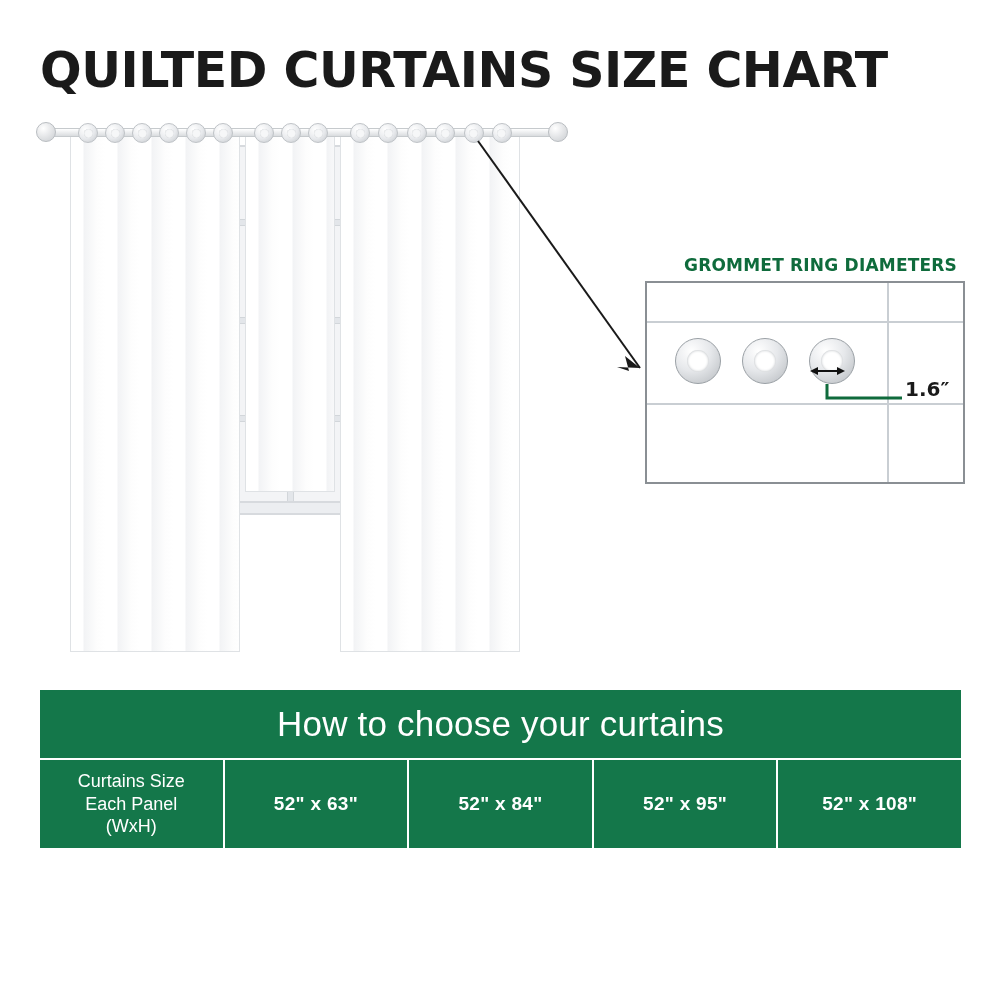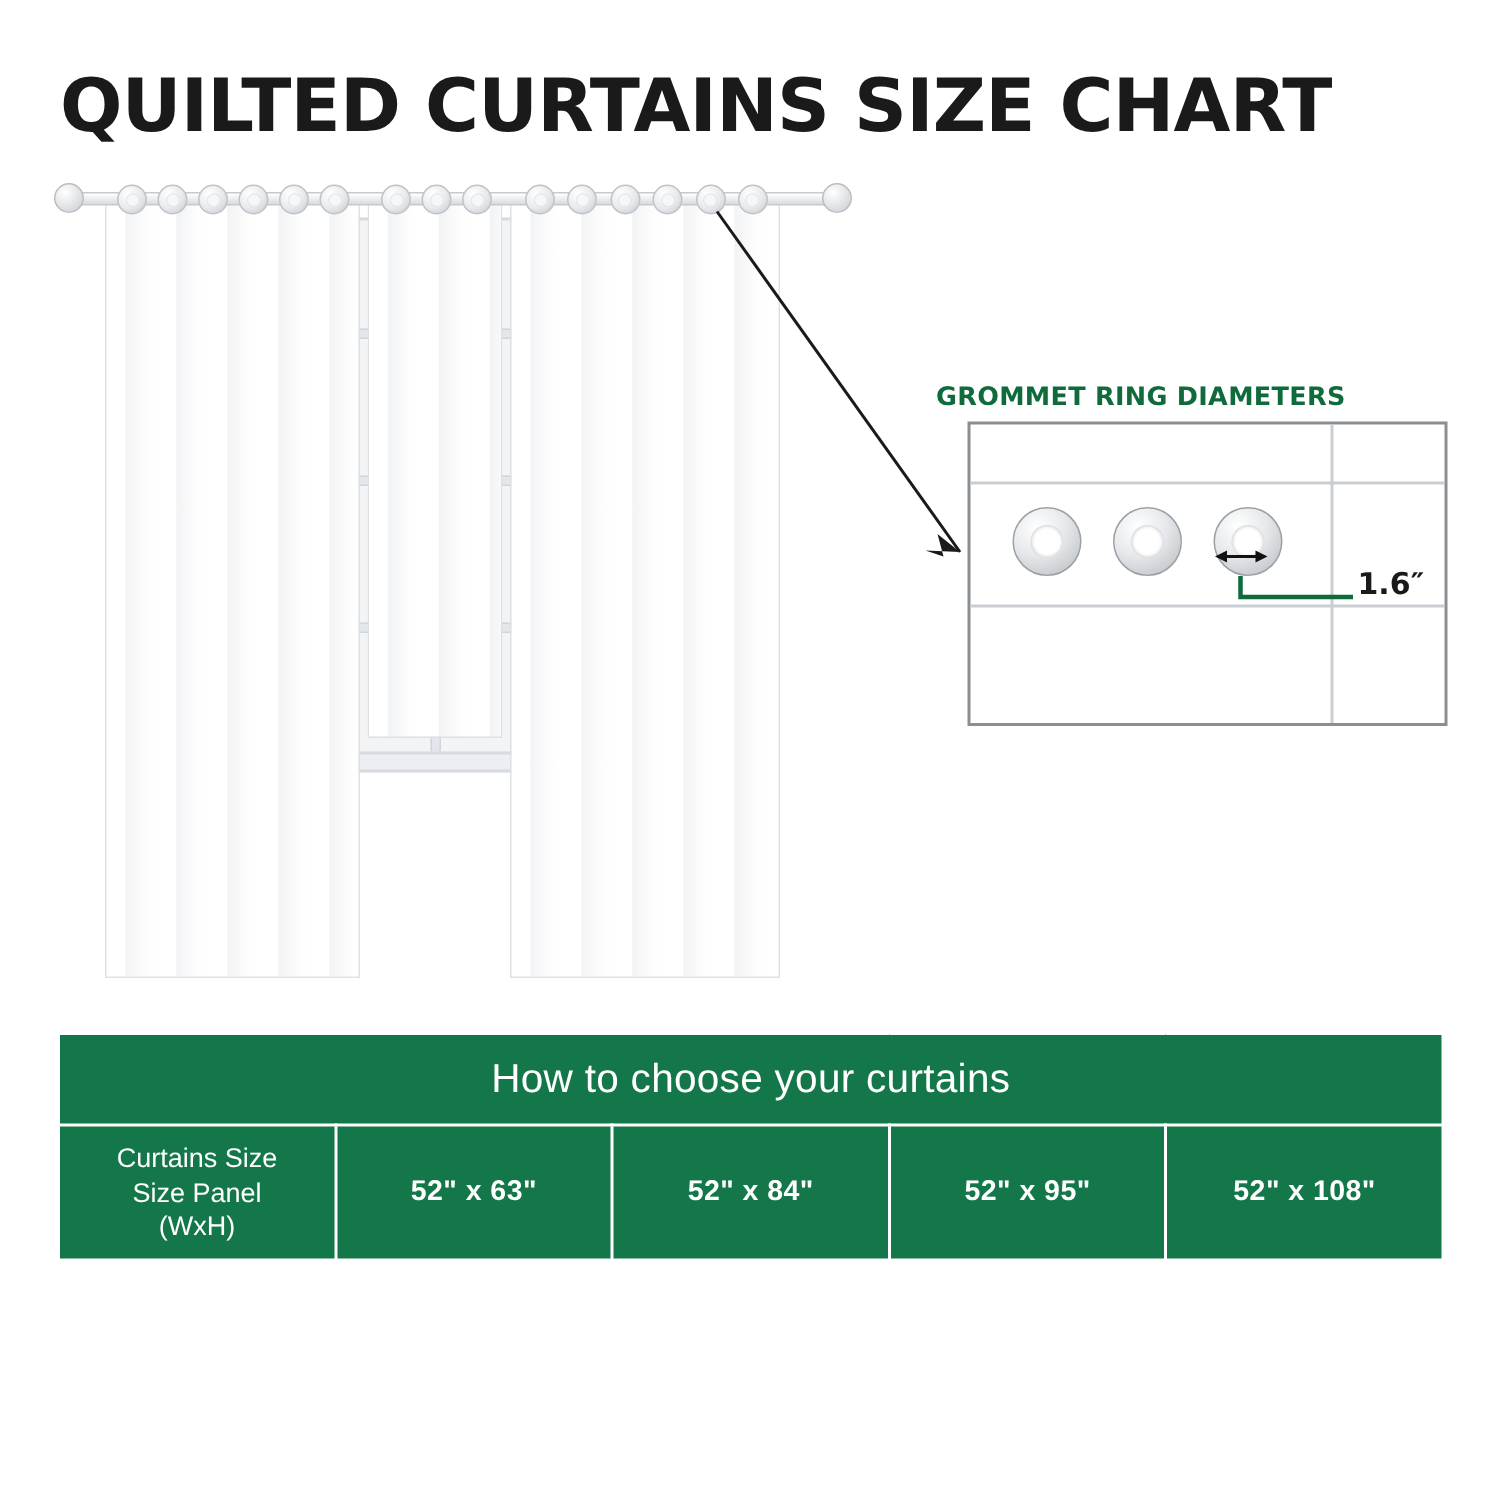--- a/index.html
+++ b/index.html
@@ -155,21 +155,21 @@
     height: 9px;
     margin: 4.5px auto;
     border-radius: 50%;
     background: #f6f7f8;
     box-shadow: inset 0 0 1px #b9bdc1;
   }
 
   
   .callout-title {
     position: absolute;
-    left: 624px;
+    left: 684px;
     top: 255px;
     font-size: 17px;
     font-weight: bold;
     color: #0f6b3c;
     letter-spacing: 0.2px;
     font-family: "DejaVu Sans", sans-serif;
     white-space: nowrap;
     text-align: right;
   }
   .callout-box {
@@ -245,21 +245,21 @@
   .table td, .table th {
     border: 2px solid #ffffff;
     background: #14774a;
     color: #ffffff;
     padding: 10px 8px;
     text-align: center;
     vertical-align: middle;
     box-sizing: border-box;
   }
   .table .head-row th {
-    font-size: 27px;
+    font-size: 35px;
     font-weight: normal;
     padding: 14px 8px;
     letter-spacing: 0.2px;
   }
   .table .rowlabel {
     width: 185px;
     font-size: 18px;
     font-weight: normal;
     line-height: 1.25;
   }
@@ -351,21 +351,21 @@
 <div class="dim-label">1.6″</div>
 
 <table class="table">
   <tbody>
       <tr class="head-row">
     <th colspan="5">How to choose your curtains</th>
   </tr>
   <tr class="body-row">
     <td class="rowlabel">
       <span>Curtains Size</span><br>
-      <span>Size Panel</span><br>
+      <span>Each Panel</span><br>
       <span>(WxH)</span>
     </td>
     <td class="val">52" x 63"</td>
     <td class="val">52" x 84"</td>
     <td class="val">52" x 95"</td>
     <td class="val">52" x 108"</td>
   </tr>
 </tbody>
   </table>
 

